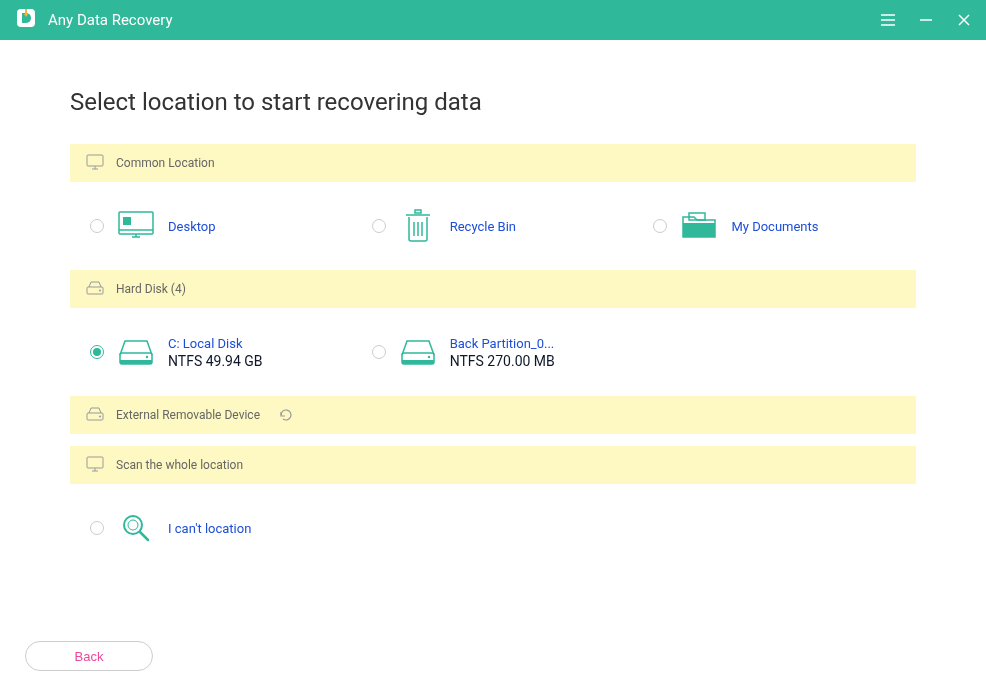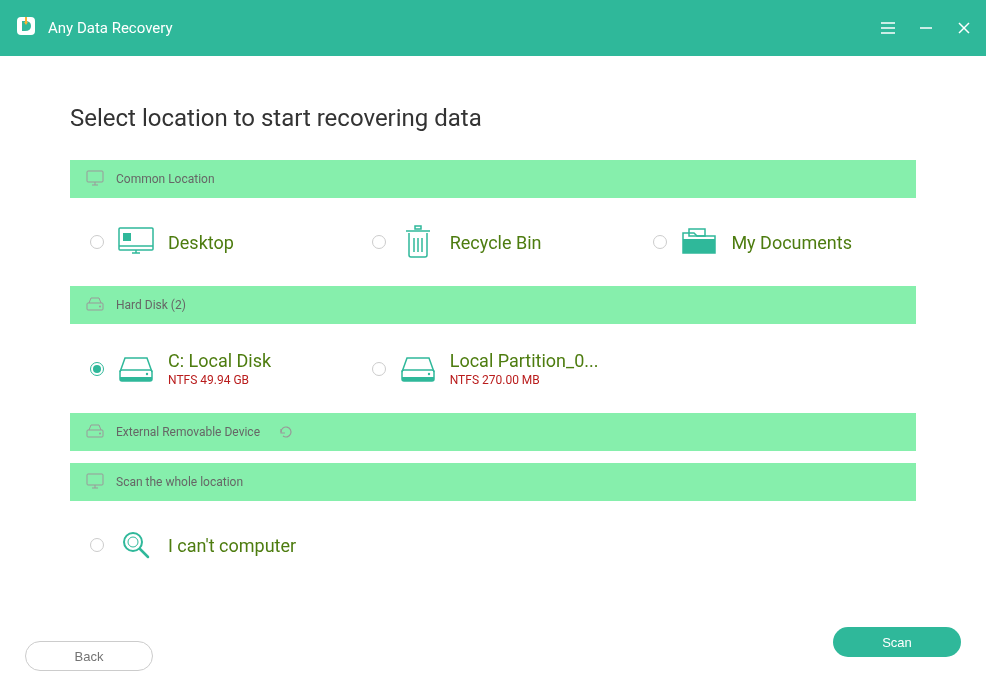--- a/index.html
+++ b/index.html
@@ -7,21 +7,21 @@
       font-family: -apple-system, BlinkMacSystemFont, "Segoe UI", Roboto, Arial, sans-serif;
       background: #fff;
       width: 986px;
       height: 677px;
       overflow: hidden;
       display: flex;
       flex-direction: column;
     }
     .titlebar {
       background: #2fb89a;
-      height: 56px;
+      height: 40px;
       display: flex;
       align-items: center;
       padding: 0 14px;
       color: #fff;
     }
     .logo {
       display: flex;
       align-items: center;
       gap: 10px;
     }
@@ -34,21 +34,21 @@
       padding: 48px 70px 0 70px;
       overflow-y: auto;
     }
     .page-title {
       font-size: 24px;
       font-weight: 400;
       color: #333;
       margin-bottom: 28px;
     }
     .section-header {
-      background: #86efac;
+      background: #fef9c3;
       height: 38px;
       display: flex;
       align-items: center;
       padding: 0 16px;
       gap: 12px;
       color: #666;
       font-size: 12px;
     }
     .section-body {
       padding: 18px 0;
@@ -75,37 +75,37 @@
     }
     .radio.checked { border-color: #2fb89a; }
     .radio.checked::after {
       content: '';
       width: 8px; height: 8px;
       border-radius: 50%;
       background: #2fb89a;
     }
     .opt-icon { width: 36px; height: 36px; display: flex; align-items: center; justify-content: center; flex-shrink: 0; }
     .opt-text { display: flex; flex-direction: column; gap: 2px; }
-    .opt-label { font-size: 18px; color: #4d7c0f; }
-    .opt-sub { font-size: 12px; color: #b91c1c; }
+    .opt-label { font-size: 13px; color: #1d4ed8; }
+    .opt-sub { font-size: 14px; color: #0f172a; }
     .footer {
       height: 70px;
       display: flex;
       align-items: center;
       padding: 0 25px;
       justify-content: space-between;
     }
     .btn-back {
       width: 128px;
       height: 30px;
       border: 1px solid #ccc;
       border-radius: 15px;
       background: #fff;
       font-size: 13px;
-      color: #737373;
+      color: #ec4899;
       cursor: pointer;
       margin-top: 28px;
     }
     .btn-scan {
       width: 128px;
       height: 30px;
       border: none;
       border-radius: 15px;
       background: #2fb89a;
       font-size: 13px;
@@ -214,21 +214,21 @@
   </div>
 
   <div class="section-header">
     <span>
       <svg width="18" height="14" viewBox="0 0 18 14">
           <rect x="1" y="6" width="16" height="7" rx="1" fill="none" stroke="#999" stroke-width="1"></rect>
           <path d="M 3 6 L 5 1 L 13 1 L 15 6" fill="none" stroke="#999" stroke-width="1"></path>
           <circle cx="14" cy="9.5" r="1" fill="#999"></circle>
         </svg>
     </span>
-    <span>Hard Disk (2)</span>
+    <span>Hard Disk (4)</span>
   </div>
   <div class="section-body">
     <div class="option">
       <span class="radio checked"></span>
       <span class="opt-icon">
         <svg width="36" height="28" viewBox="0 0 36 28">
             <rect x="2" y="15" width="32" height="11" rx="2" fill="none" stroke="#2fb89a" stroke-width="1.5"></rect>
             <path d="M 2 17 L 7 3 L 29 3 L 34 17" fill="none" stroke="#2fb89a" stroke-width="1.5"></path>
             <rect x="2" y="22" width="32" height="4" fill="#2fb89a"></rect>
             <circle cx="29" cy="19" r="1.2" fill="#2fb89a"></circle>
@@ -243,21 +243,21 @@
       <span class="radio"></span>
       <span class="opt-icon">
         <svg width="36" height="28" viewBox="0 0 36 28">
             <rect x="2" y="15" width="32" height="11" rx="2" fill="none" stroke="#2fb89a" stroke-width="1.5"></rect>
             <path d="M 2 17 L 7 3 L 29 3 L 34 17" fill="none" stroke="#2fb89a" stroke-width="1.5"></path>
             <rect x="2" y="22" width="32" height="4" fill="#2fb89a"></rect>
             <circle cx="29" cy="19" r="1.2" fill="#2fb89a"></circle>
           </svg>
       </span>
       <span class="opt-text">
-        <span class="opt-label">Local Partition_0...</span>
+        <span class="opt-label">Back Partition_0...</span>
         <span class="opt-sub">NTFS  270.00 MB</span>
       </span>
     </div>
   </div>
 
   <div class="section-header">
     <span>
       <svg width="18" height="14" viewBox="0 0 18 14">
           <rect x="1" y="6" width="16" height="7" rx="1" fill="none" stroke="#999" stroke-width="1"></rect>
           <path d="M 3 6 L 5 1 L 13 1 L 15 6" fill="none" stroke="#999" stroke-width="1"></path>
@@ -288,22 +288,21 @@
     <div class="option">
       <span class="radio"></span>
       <span class="opt-icon">
         <svg width="32" height="32" viewBox="0 0 32 32">
             <circle cx="13" cy="13" r="9" fill="none" stroke="#2fb89a" stroke-width="2"></circle>
             <circle cx="13" cy="13" r="5" fill="none" stroke="#2fb89a" stroke-width="1"></circle>
             <line x1="20" y1="20" x2="28" y2="28" stroke="#2fb89a" stroke-width="2.5" stroke-linecap="round"></line>
           </svg>
       </span>
       <span class="opt-text">
-          <span class="opt-label">I can't computer</span>
+          <span class="opt-label">I can't location</span>
         </span>
     </div>
   </div>
 </div>
 
 <div class="footer">
   <button class="btn-back">Back</button>
-  <button class="btn-scan">Scan</button>
 </div>
 
 </body></html>

